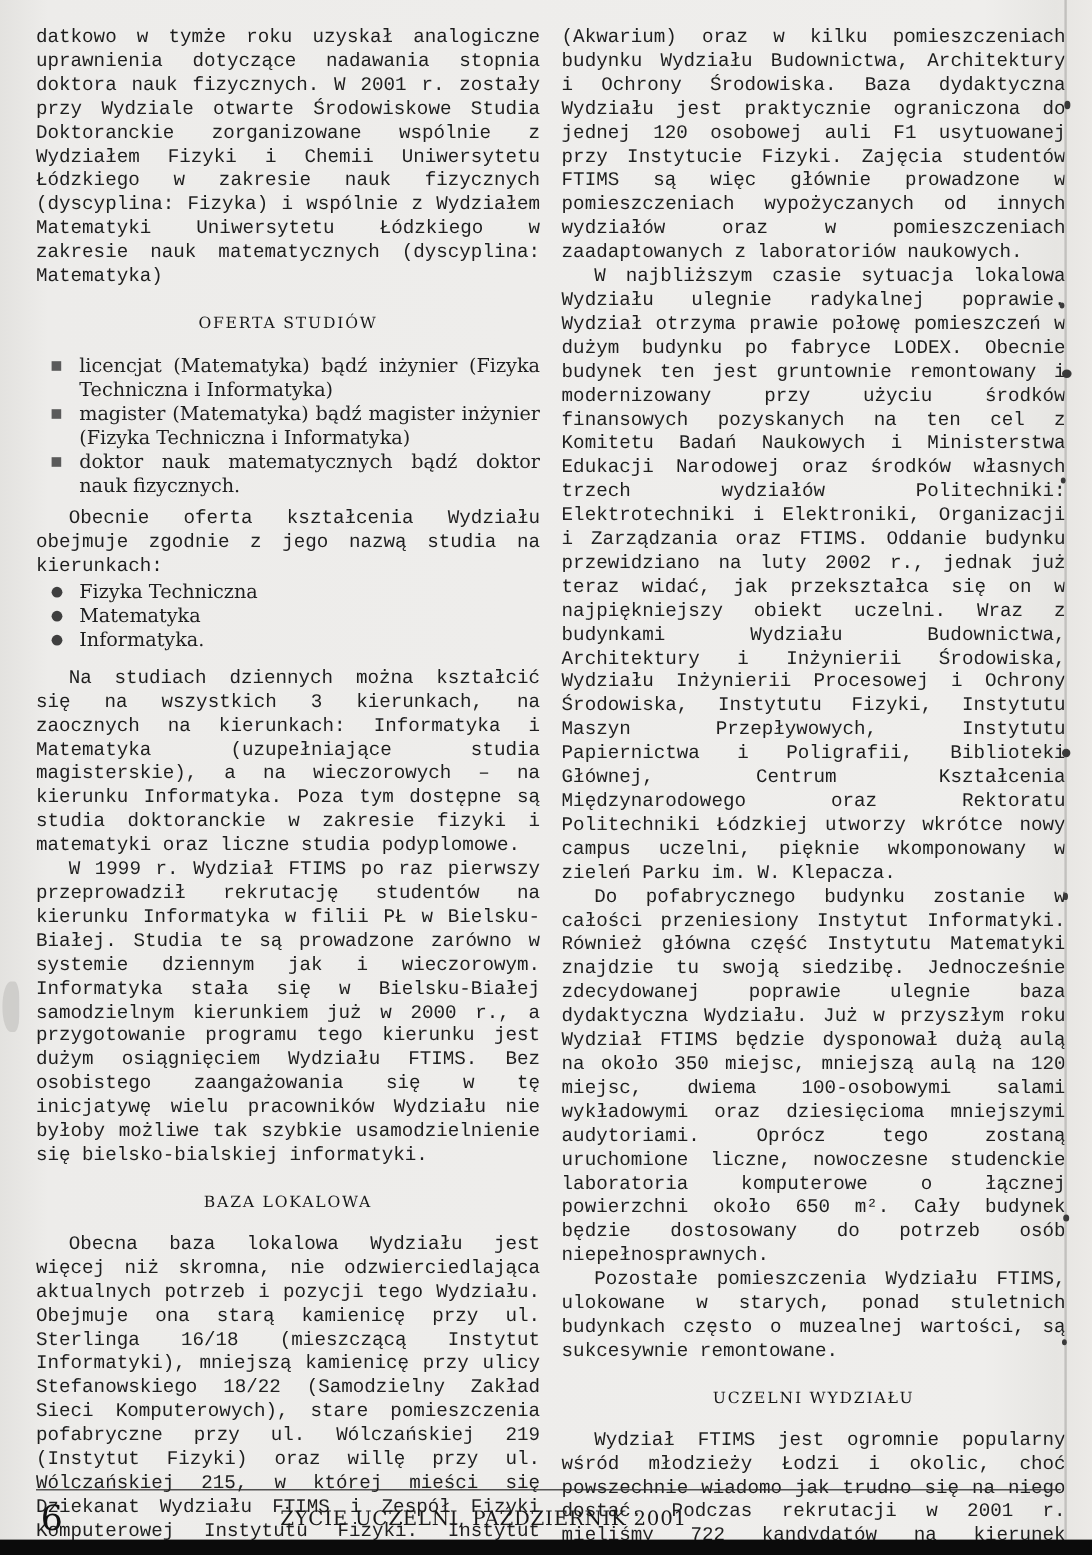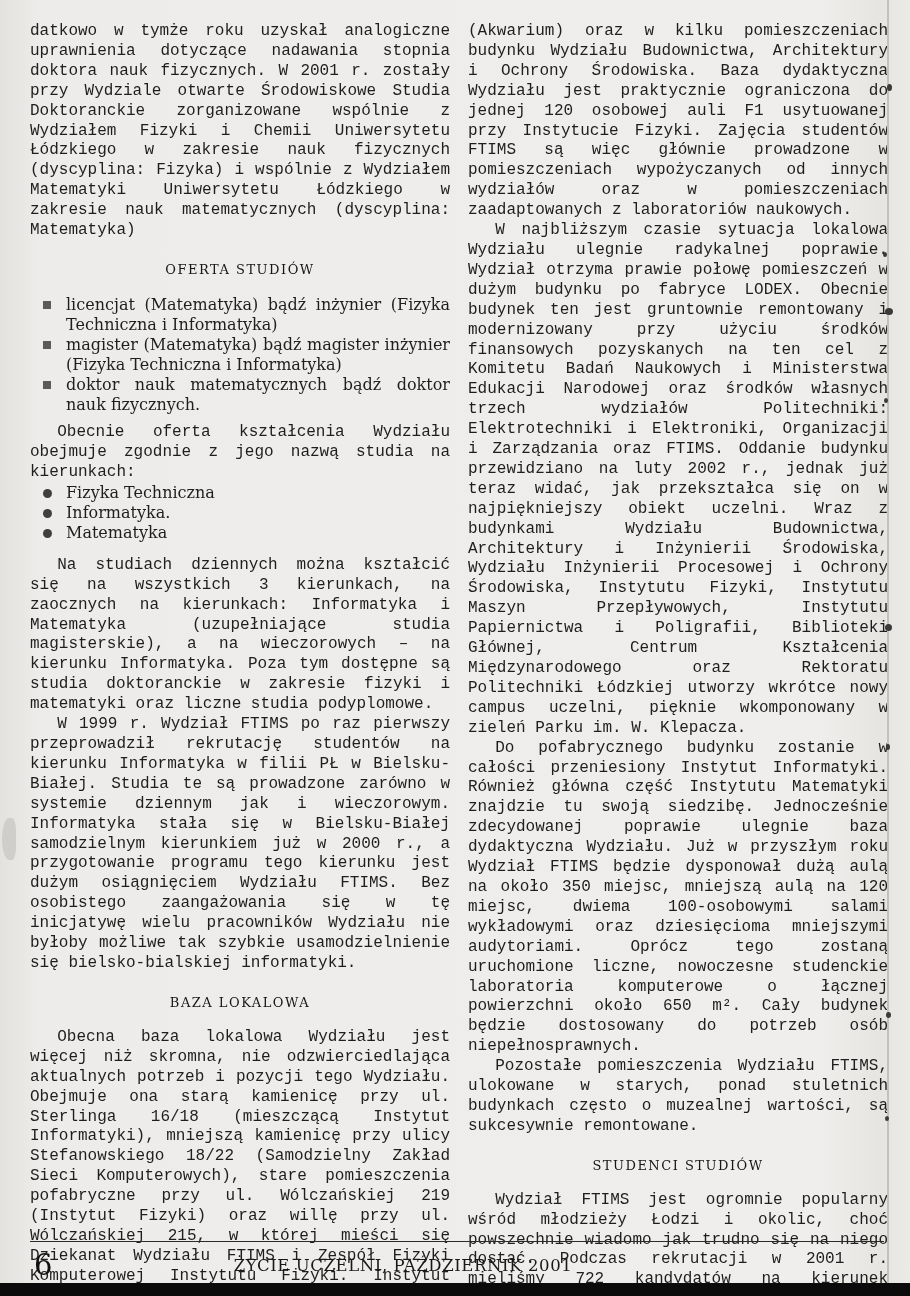--- a/index.html
+++ b/index.html
@@ -100,25 +100,25 @@
     <div class="gap-sm"></div>
     <p class="indent">Obecnie oferta kształcenia Wydziału obejmuje zgodnie z jego nazwą studia na kierunkach:</p>
 
     <ul class="bullets">
       <li>
         <span class="marker round"></span>
         <span>Fizyka Techniczna</span>
       </li>
       <li>
         <span class="marker round"></span>
-        <span>Informatyka.</span>
+        <span>Matematyka</span>
       </li>
       <li>
         <span class="marker round"></span>
-        <span>Matematyka</span>
+        <span>Informatyka.</span>
       </li>
     </ul>
 
     <div class="gap-md"></div>
     <p class="indent">Na studiach dziennych można kształcić się na wszystkich 3 kierunkach, na zaocznych na kierunkach: Informatyka i Matematyka (uzupełniające studia magisterskie), a na wieczorowych – na kierunku Informatyka. Poza tym dostępne są studia doktoranckie w zakresie fizyki i matematyki oraz liczne studia podyplomowe.</p>
     <p class="indent">W 1999 r. Wydział FTIMS po raz pierwszy przeprowadził rekrutację studentów na kierunku Informatyka w filii PŁ w Bielsku-Białej. Studia te są prowadzone zarówno w systemie dziennym jak i wieczorowym. Informatyka stała się w Bielsku-Białej samodzielnym kierunkiem już w 2000 r., a przygotowanie programu tego kierunku jest dużym osiągnięciem Wydziału FTIMS. Bez osobistego zaangażowania się w tę inicjatywę wielu pracowników Wydziału nie byłoby możliwe tak szybkie usamodzielnienie się bielsko-bialskiej informatyki.</p>
 
     <h2 class="section-heading">BAZA LOKALOWA</h2>
 
     <p class="indent">Obecna baza lokalowa Wydziału jest więcej niż skromna, nie odzwierciedlająca aktualnych potrzeb i pozycji tego Wydziału. Obejmuje ona starą kamienicę przy ul. Sterlinga 16/18 (mieszczącą Instytut Informatyki), mniejszą kamienicę przy ulicy Stefanowskiego 18/22 (Samodzielny Zakład Sieci Komputerowych), stare pomieszczenia pofabryczne przy ul. Wólczańskiej 219 (Instytut Fizyki) oraz willę przy ul. Wólczańskiej 215, w której mieści się Dziekanat Wydziału FTIMS i Zespół Fizyki Komputerowej Instytutu Fizyki. Instytut Matematyki jest w głównej swej części zlokalizowany w budynku Wydziału Elektrotechniki i Elektroniki przy Al. Politechniki 11</p>
@@ -127,21 +127,21 @@
       
     </div>
   </div>
 
   <div class="col">
     <p>(Akwarium) oraz w kilku pomieszczeniach budynku Wydziału Budownictwa, Architektury i Ochrony Środowiska. Baza dydaktyczna Wydziału jest praktycznie ograniczona do jednej 120 osobowej auli F1 usytuowanej przy Instytucie Fizyki. Zajęcia studentów FTIMS są więc głównie prowadzone w pomieszczeniach wypożyczanych od innych wydziałów oraz w pomieszczeniach zaadaptowanych z laboratoriów naukowych.</p>
     <p class="indent">W najbliższym czasie sytuacja lokalowa Wydziału ulegnie radykalnej poprawie. Wydział otrzyma prawie połowę pomieszczeń w dużym budynku po fabryce LODEX. Obecnie budynek ten jest gruntownie remontowany i modernizowany przy użyciu środków finansowych pozyskanych na ten cel z Komitetu Badań Naukowych i Ministerstwa Edukacji Narodowej oraz środków własnych trzech wydziałów Politechniki: Elektrotechniki i Elektroniki, Organizacji i Zarządzania oraz FTIMS. Oddanie budynku przewidziano na luty 2002 r., jednak już teraz widać, jak przekształca się on w najpiękniejszy obiekt uczelni. Wraz z budynkami Wydziału Budownictwa, Architektury i Inżynierii Środowiska, Wydziału Inżynierii Procesowej i Ochrony Środowiska, Instytutu Fizyki, Instytutu Maszyn Przepływowych, Instytutu Papiernictwa i Poligrafii, Biblioteki Głównej, Centrum Kształcenia Międzynarodowego oraz Rektoratu Politechniki Łódzkiej utworzy wkrótce nowy campus uczelni, pięknie wkomponowany w zieleń Parku im. W. Klepacza.</p>
     <p class="indent">Do pofabrycznego budynku zostanie w całości przeniesiony Instytut Informatyki. Również główna część Instytutu Matematyki znajdzie tu swoją siedzibę. Jednocześnie zdecydowanej poprawie ulegnie baza dydaktyczna Wydziału. Już w przyszłym roku Wydział FTIMS będzie dysponował dużą aulą na około 350 miejsc, mniejszą aulą na 120 miejsc, dwiema 100-osobowymi salami wykładowymi oraz dziesięcioma mniejszymi audytoriami. Oprócz tego zostaną uruchomione liczne, nowoczesne studenckie laboratoria komputerowe o łącznej powierzchni około 650 m². Cały budynek będzie dostosowany do potrzeb osób niepełnosprawnych.</p>
     <p class="indent">Pozostałe pomieszczenia Wydziału FTIMS, ulokowane w starych, ponad stuletnich budynkach często o muzealnej wartości, są sukcesywnie remontowane.</p>
 
-    <h2 class="section-heading">STUDENCI STUDIÓW</h2>
+    <h2 class="section-heading">UCZELNI WYDZIAŁU</h2>
 
     <p class="indent">Wydział FTIMS jest ogromnie popularny wśród młodzieży Łodzi i okolic, choć powszechnie wiadomo jak trudno się na niego dostać. Podczas rekrutacji w 2001 r. mieliśmy 722 kandydatów na kierunek Informatyka (przyjęto 210), 457 na kierunek Matematyka (przyjęto 120) oraz 295 na kierunek Fizyka Techniczna (przyjęto 100).</p>
     <p class="indent">Wśród naszych studentów zawsze mamy olimpijczyków. Na Wydziale intensywnie działają Studenckie Koła Naukowe Fizyków, Matematyków i Informatyków. Działalność Koła Naukowego Fizyków była szczególnie widoczna podczas tegorocznego Festiwalu Nauki i Sztuki w Łodzi. Poziom kształcenia studentów jest bardzo wysoki, najlepsi z nich kończą studia ze średnią ocen przekraczającą 4.8, a nawet 4.9. Dziesięciu najlepszych absolwentów Wydziału otrzymuje dyplomy z lokatami.</p>
 
   </div>
 
 </div>
 
 <div class="footer-rule"></div>
 <div class="page-number">6</div>

